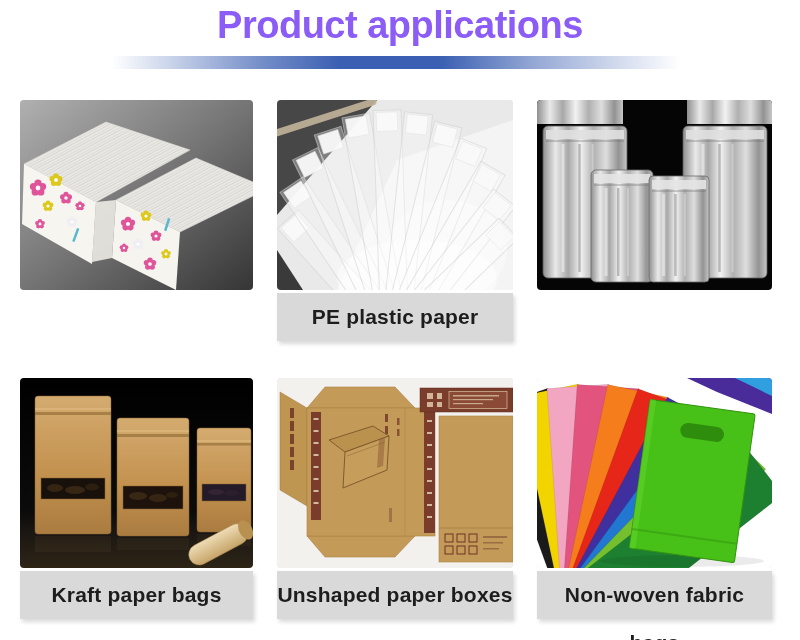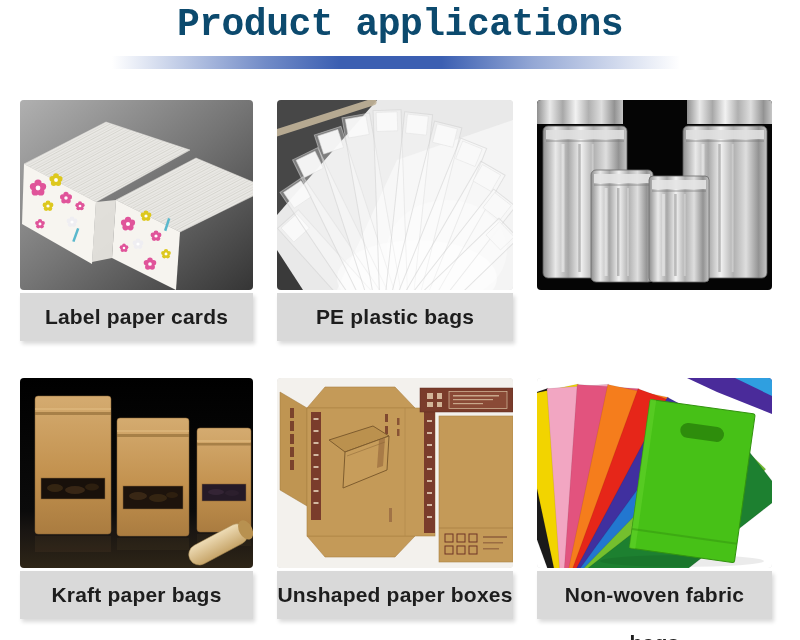--- a/index.html
+++ b/index.html
@@ -1,19 +1,19 @@
 <!DOCTYPE html>
 <html><head>
 <meta charset="utf-8">
 <style>
   html,body{margin:0;padding:0;background:#ffffff;}
   .page{position:relative;width:800px;height:640px;background:#ffffff;overflow:hidden;
         font-family:"Liberation Sans",sans-serif;}
   .page-title{position:absolute;top:2px;left:0;width:100%;margin:0;text-align:center;
-        font-size:38px;line-height:46px;font-weight:bold;letter-spacing:-0.5px;color:#0c4a6e;font-family:Liberation Mono, monospace;}
+        font-size:38px;line-height:46px;font-weight:bold;letter-spacing:-0.5px;color:#8b5cf6;}
   .title-underline{position:absolute;top:56px;left:112px;width:568px;height:13px;
         background:linear-gradient(to right,
           rgba(59,95,178,0) 0%, rgba(59,95,178,0.72) 27%, #3b5fb2 40%,
           #3b5fb2 58%, rgba(59,95,178,0.55) 74%, rgba(59,95,178,0) 100%);}
   .grid{position:absolute;left:20px;top:100px;width:752px;display:grid;
         grid-template-columns:233px 236px 235px;column-gap:24px;row-gap:37px;}
   figure.card{margin:0;}
   .photo{height:190px;border-radius:4px;overflow:hidden;position:relative;background:#ddd;}
   .photo svg{display:block;width:100%;height:100%;}
   .caption{margin-top:3px;height:48px;background:#d9d9d9;text-align:center;
@@ -73,21 +73,20 @@
           <use href="#fl" transform="translate(18,88) scale(1.5)" fill="#e0549a"></use>
           <use href="#fl" transform="translate(36,80) scale(1.2)" fill="#ddc81e"></use>
           <use href="#fl" transform="translate(28,106)" fill="#ddc81e"></use>
           <use href="#fl" transform="translate(46,98) scale(1.1)" fill="#e0549a"></use>
           <use href="#fl" transform="translate(20,124) scale(0.9)" fill="#e0549a"></use>
           <use href="#fl" transform="translate(52,122)" fill="#efeef2"></use>
           <use href="#fl" transform="translate(60,106) scale(0.85)" fill="#e0549a"></use>
           <rect x="57" y="128" width="2.5" height="14" fill="#5ab8cc" transform="rotate(20 57 128)"></rect>
         </svg>
       </div>
-      <figcaption class="caption">Label paper cards</figcaption>
     </figure>
 
     <figure class="card">
       <div class="photo">
         <svg viewBox="0 0 236 190" preserveAspectRatio="none">
           <rect width="236" height="190" fill="#e9e9e9"></rect>
           <polygon points="120,60 236,20 236,190 60,190" fill="#f6f6f6" opacity="0.8"></polygon>
           <polygon points="0,0 100,0 0,115" fill="#474747"></polygon>
           <polygon points="0,150 26,190 0,190" fill="#3a3a3a"></polygon>
           <path d="M-4,34 L96,2" stroke="#c2b49a" stroke-width="7" stroke-linecap="round" opacity="0.9"></path>
@@ -138,21 +137,21 @@
                 <rect x="104" y="60" width="28" height="178" fill="#fff" fill-opacity="0.3" stroke="#cfcfcf" stroke-opacity="0.55"></rect>
                 <rect x="107" y="62" width="21" height="19" fill="#fafafa" opacity="0.95" stroke="#e0e0e0" stroke-width="0.5"></rect>
               </g>
             <g transform="rotate(46 118 238)">
                 <rect x="104" y="80" width="28" height="158" fill="#fff" fill-opacity="0.3" stroke="#cfcfcf" stroke-opacity="0.55"></rect>
                 <rect x="107" y="82" width="21" height="19" fill="#fafafa" opacity="0.95" stroke="#e0e0e0" stroke-width="0.5"></rect>
               </g>
           </g>
         </svg>
       </div>
-      <figcaption class="caption">PE plastic bags</figcaption>
+      <figcaption class="caption">PE plastic paper</figcaption>
     </figure>
 
     <figure class="card">
       <div class="photo">
         <svg viewBox="0 0 235 190" preserveAspectRatio="none">
           <defs>
             <linearGradient id="foil" x1="0" y1="0" x2="1" y2="0">
               <stop offset="0" stop-color="#8f8f8f"></stop>
                 <stop offset="0.15" stop-color="#e9e9e9"></stop>
               <stop offset="0.3" stop-color="#a8a8a8"></stop>

